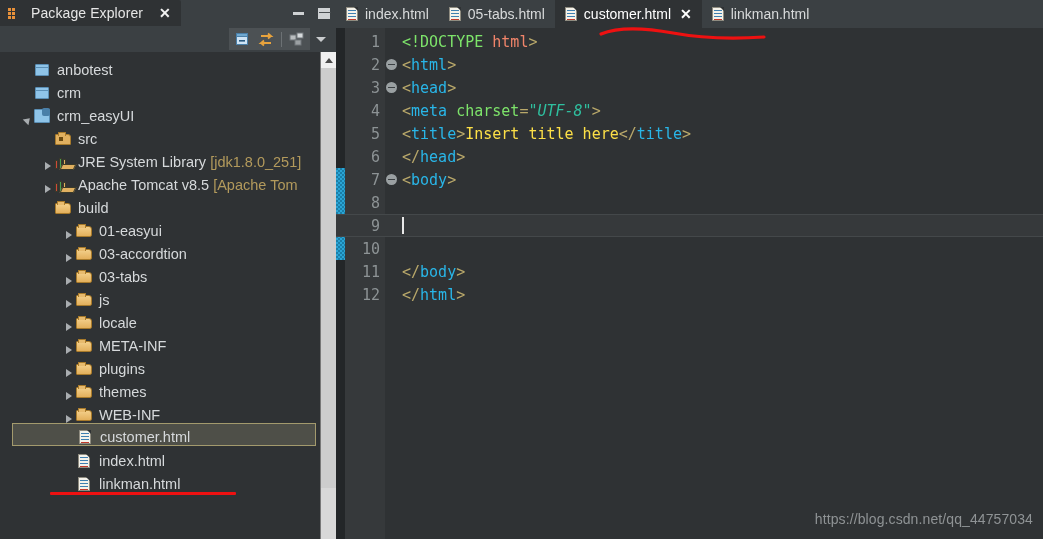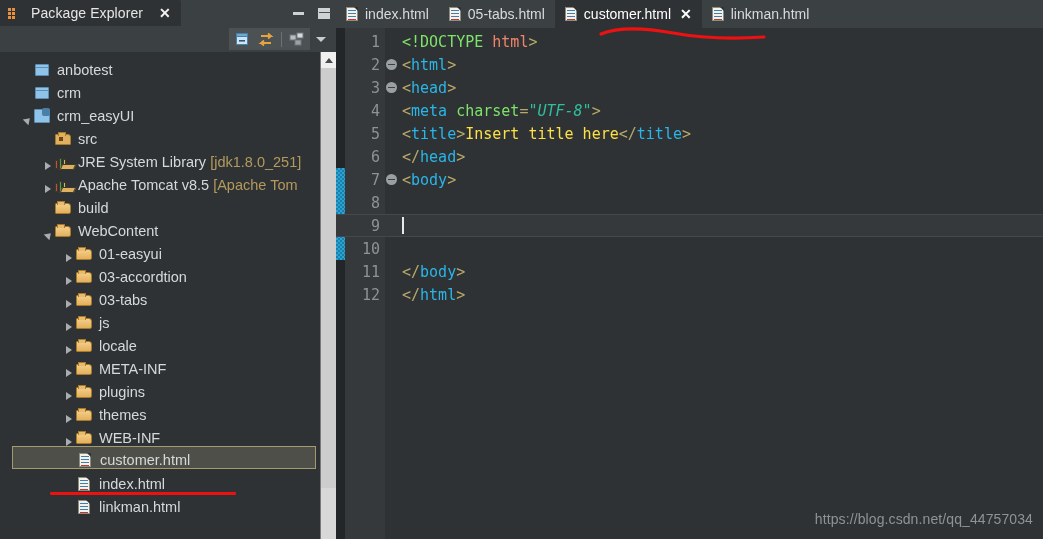--- a/index.html
+++ b/index.html
@@ -470,28 +470,20 @@
           </div>
           <div class="row">
             <span style="display:inline-block;flex:0 0 29px"></span>
             <span class="arrow"></span>
             <span class="ico">
               <span class="ic-folder"></span>
             </span>
             <span class="lbl">build</span>
           </div>
           <div class="row">
-            <span style="display:inline-block;flex:0 0 29px"></span>
-            <span class="arrow open"></span>
-            <span class="ico">
-              <span class="ic-folder"></span>
-            </span>
-            <span class="lbl">WebContent</span>
-          </div>
-          <div class="row">
             <span style="display:inline-block;flex:0 0 50px"></span>
             <span class="arrow closed"></span>
             <span class="ico">
               <span class="ic-folder"></span>
             </span>
             <span class="lbl">01-easyui</span>
           </div>
           <div class="row">
             <span style="display:inline-block;flex:0 0 50px"></span>
             <span class="arrow closed"></span>

